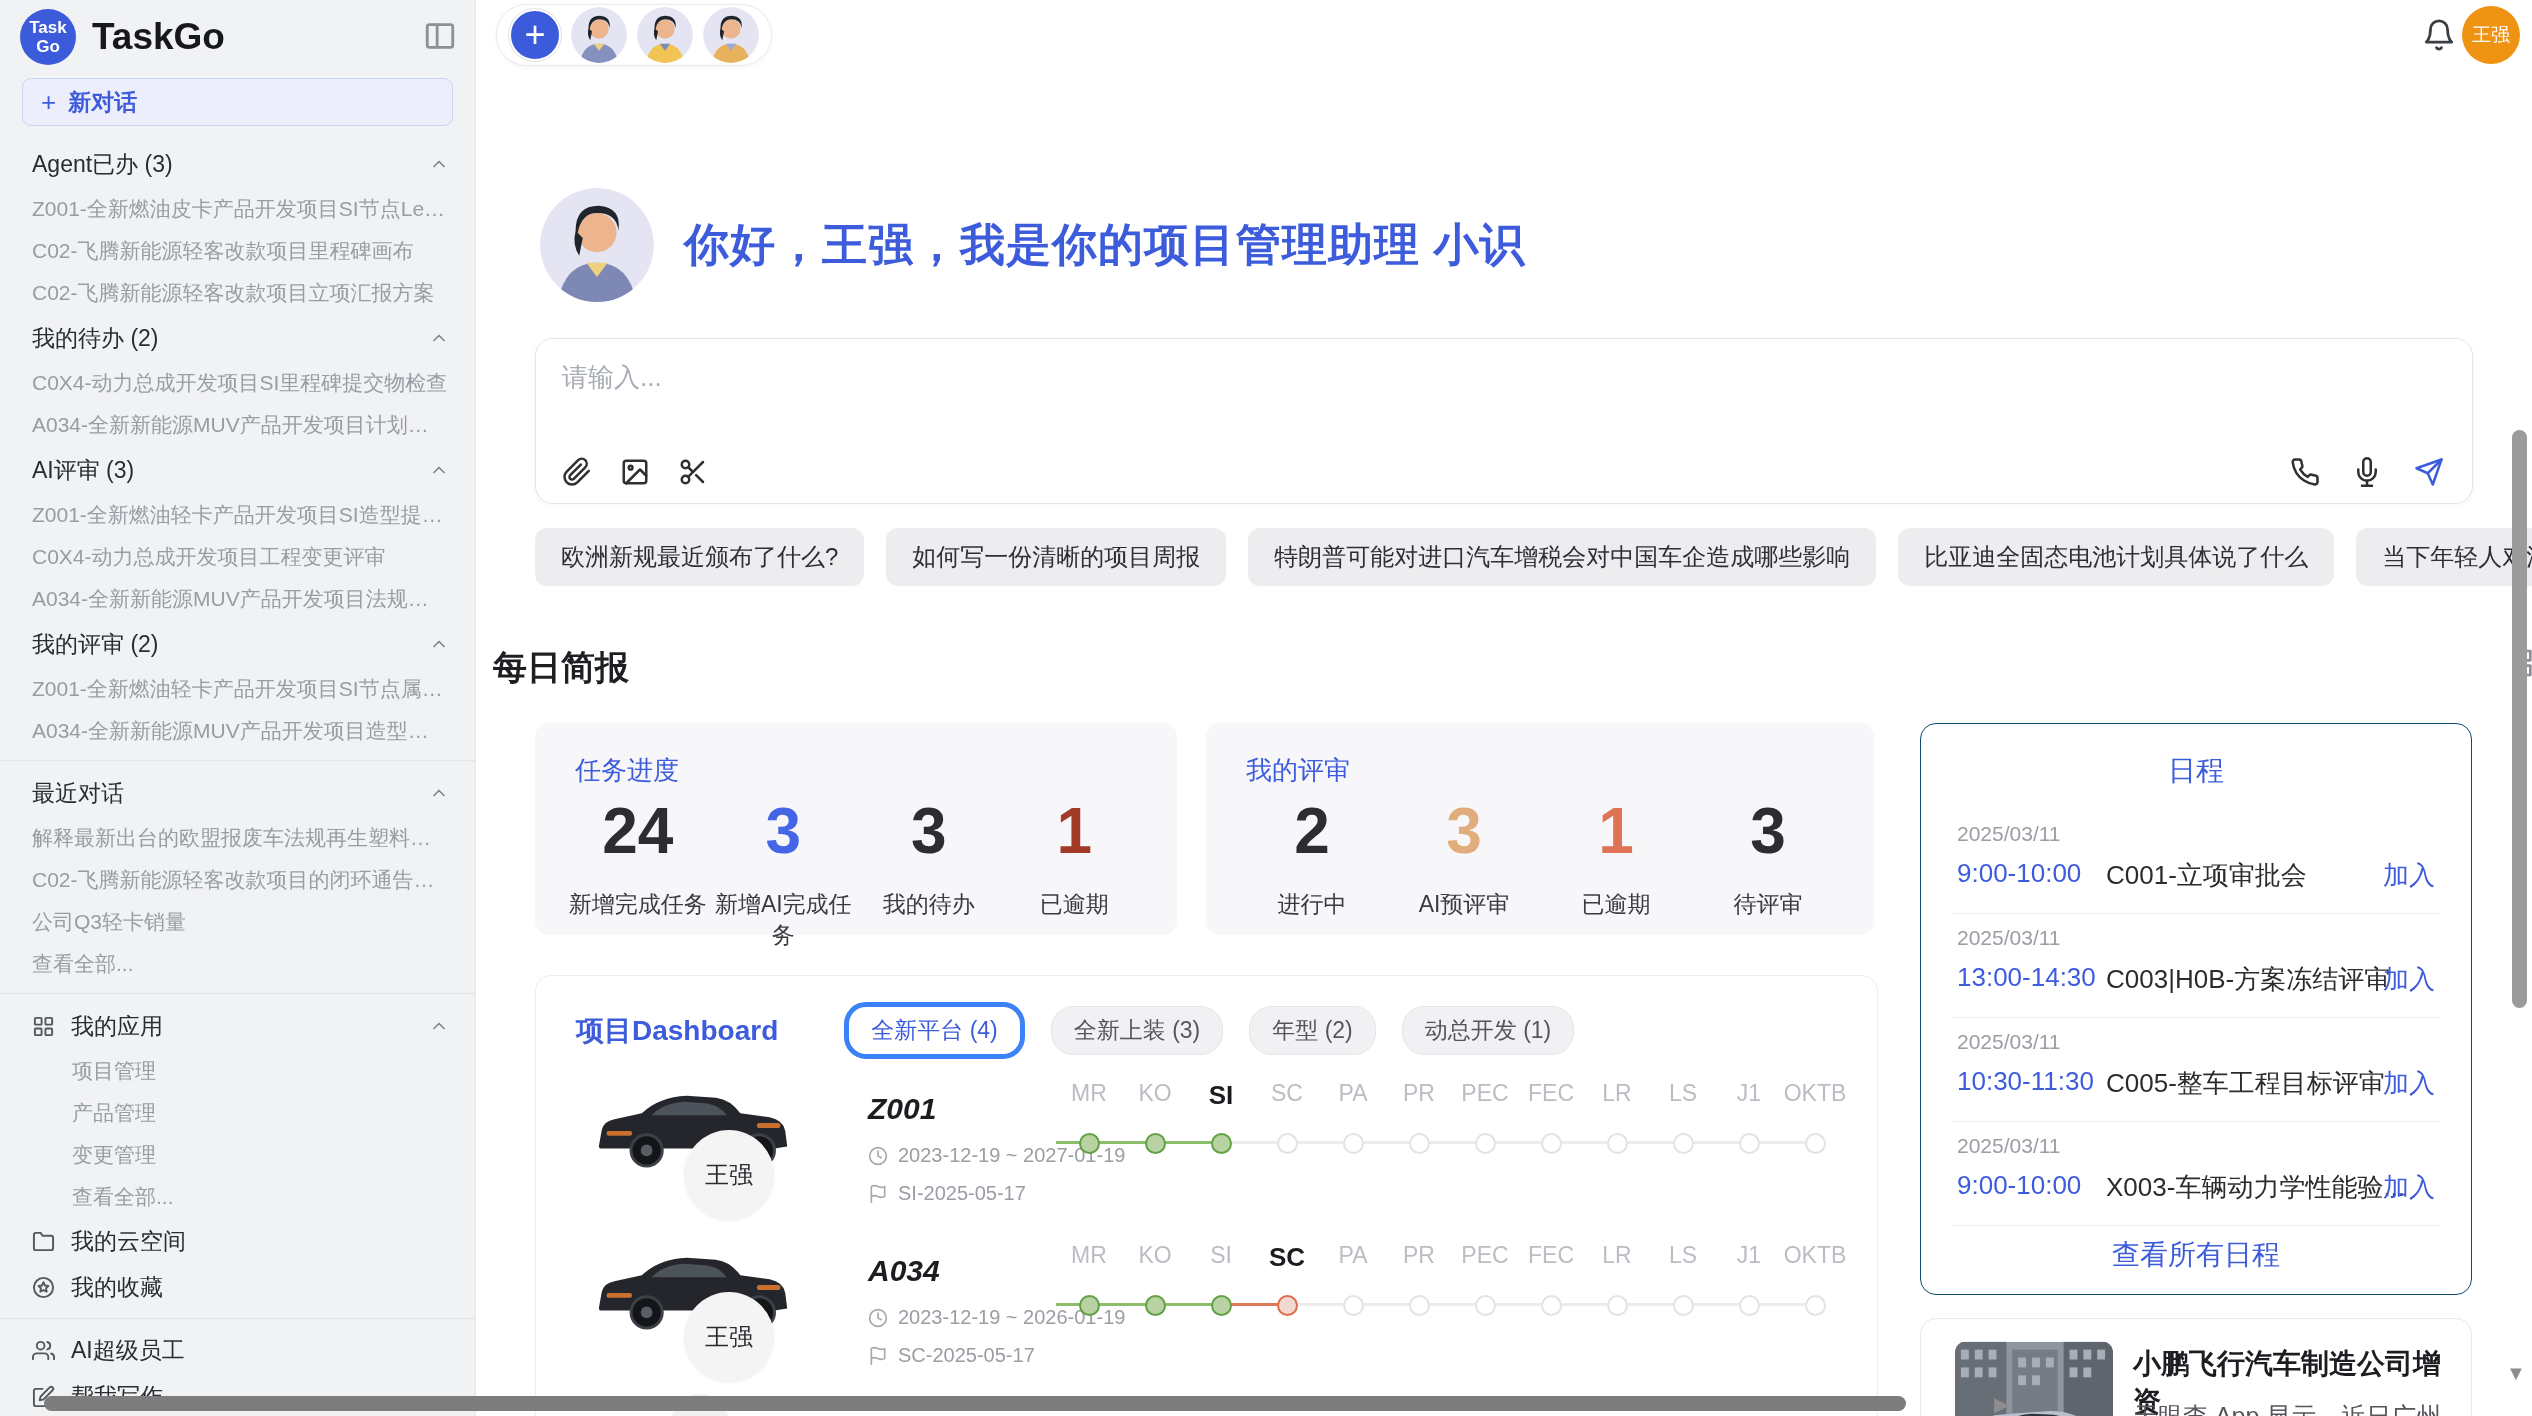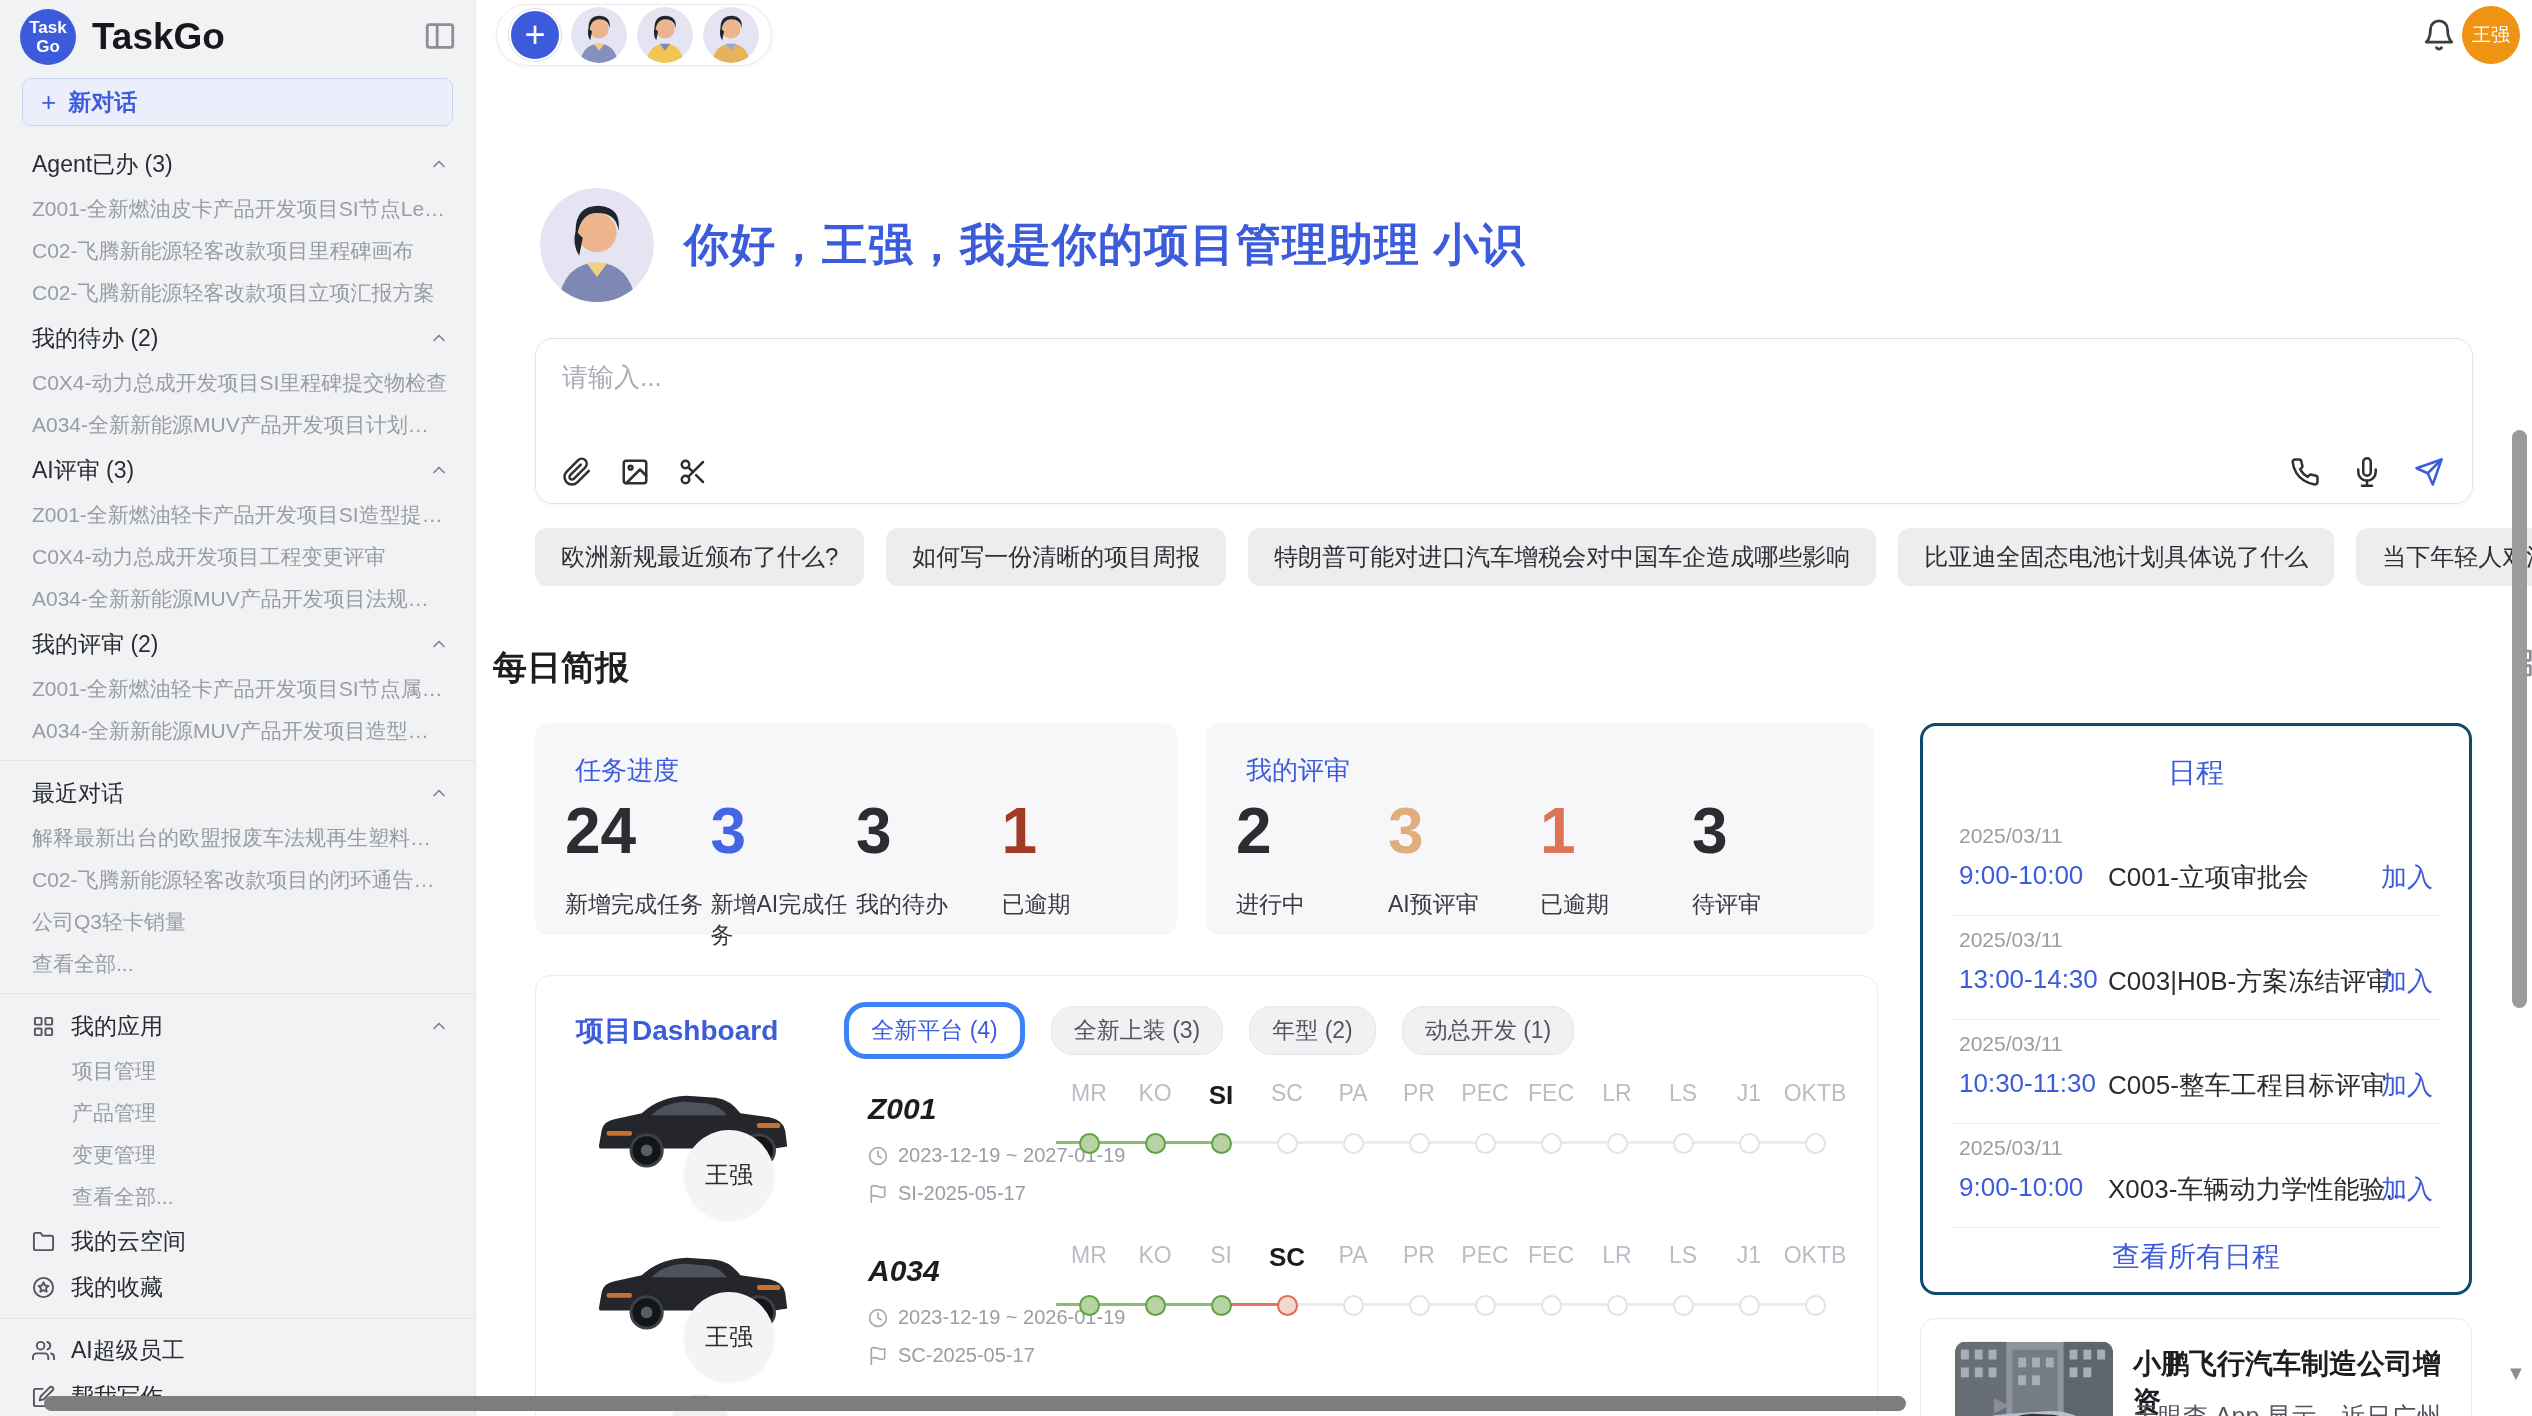--- a/index.html
+++ b/index.html
@@ -67,21 +67,21 @@
 
   .brief-head { position:absolute; left:17px; top:645px; width:2128px; text-align:left; }
   .brief-title { font-size:34px; font-weight:bold; color:#1e1f23; }
   .brief-grid-ic { position:absolute; right:72px; top:2px; width:32px; height:32px; color:#8d9097; cursor:pointer; }
 
   .stat-card { position:absolute; top:723px; height:212px; background:#f7f7f9; border-radius:14px; }
   .stat-1 { left:59px; width:642px; }
   .stat-2 { left:730px; width:668px; }
   .stat-title { position:absolute; left:40px; top:30px; font-size:26px; color:#3d5cdb; }
   .metrics { position:absolute; left:30px; right:30px; top:72px; display:flex; }
-  .metric { flex:1; }
+  .metric { flex:1; text-align:center; }
   .m-val { font-size:64px; font-weight:600; line-height:72px; }
   .m-lab { font-size:23px; color:#3a3b40; margin-top:22px; }
   .c-dark { color:#2c2d31; } .c-blue { color:#4365e6; } .c-red { color:#a33a28; }
   .c-orange { color:#e2ad7d; } .c-alert { color:#de7356; }
 
   .dash-card { position:absolute; left:59px; top:975px; width:1343px; height:470px;
     background:#fff; border:1px solid #ececf1; border-radius:16px; overflow:hidden; }
   .dash-head { position:absolute; left:40px; top:26px; display:flex; align-items:center; gap:26px; }
   .dash-title { font-size:28px; color:#3d5cdb; margin-right:40px;font-weight:bold; }
   .tab { border-radius:22px; padding:8px 22px; font-size:23px; cursor:pointer; white-space:nowrap; }
@@ -110,21 +110,21 @@
   .dcell { width:66px; height:44px; display:flex; align-items:center; justify-content:center; }
   .dot { width:21px; height:21px; border-radius:50%; }
   .dot-done { background:#b9d2a4; border:2px solid #61a143; }
   .dot-todo { background:#fff; border:2px solid #e3e3e7; }
   .dot-alert { background:#f2d8d0; border:2px solid #de6c4f; }
   .partial-circle { position:absolute; left:135px; top:418px; width:58px; height:58px;
     border-radius:50%; background:#f1f1f2; }
 
   
   .sched-card { position:absolute; left:1444px; top:723px; width:552px; height:572px;
-    background:#fff; border:3px solid #0c4a6e; border-radius:16px; }
+    background:#fff; border:1px solid #0c4a6e; border-radius:16px; }
   .sched-title { position:absolute; left:0; top:28px; width:100%; text-align:center;
     font-size:28px; color:#3d5cdb; }
   .events { position:absolute; left:0; top:86px; width:100%; }
   .event { height:104px; margin:0 30px; border-bottom:1px solid #ededf3; padding:12px 6px 0 6px; position:relative; }
   .e-date { font-size:21px; color:#9a9da4; }
   .e-time { position:absolute; left:6px; top:48px; font-size:26px; color:#3d5cdb; }
   .e-name { position:absolute; left:155px; top:48px; font-size:26px; color:#2b2c30; white-space:nowrap; }
   .e-join { position:absolute; right:6px; top:48px; font-size:26px; color:#3d5cdb; cursor:pointer; }
   .sched-all { position:absolute; left:0; top:512px; width:100%; text-align:center;
     font-size:28px; color:#3d5cdb; cursor:pointer; }

